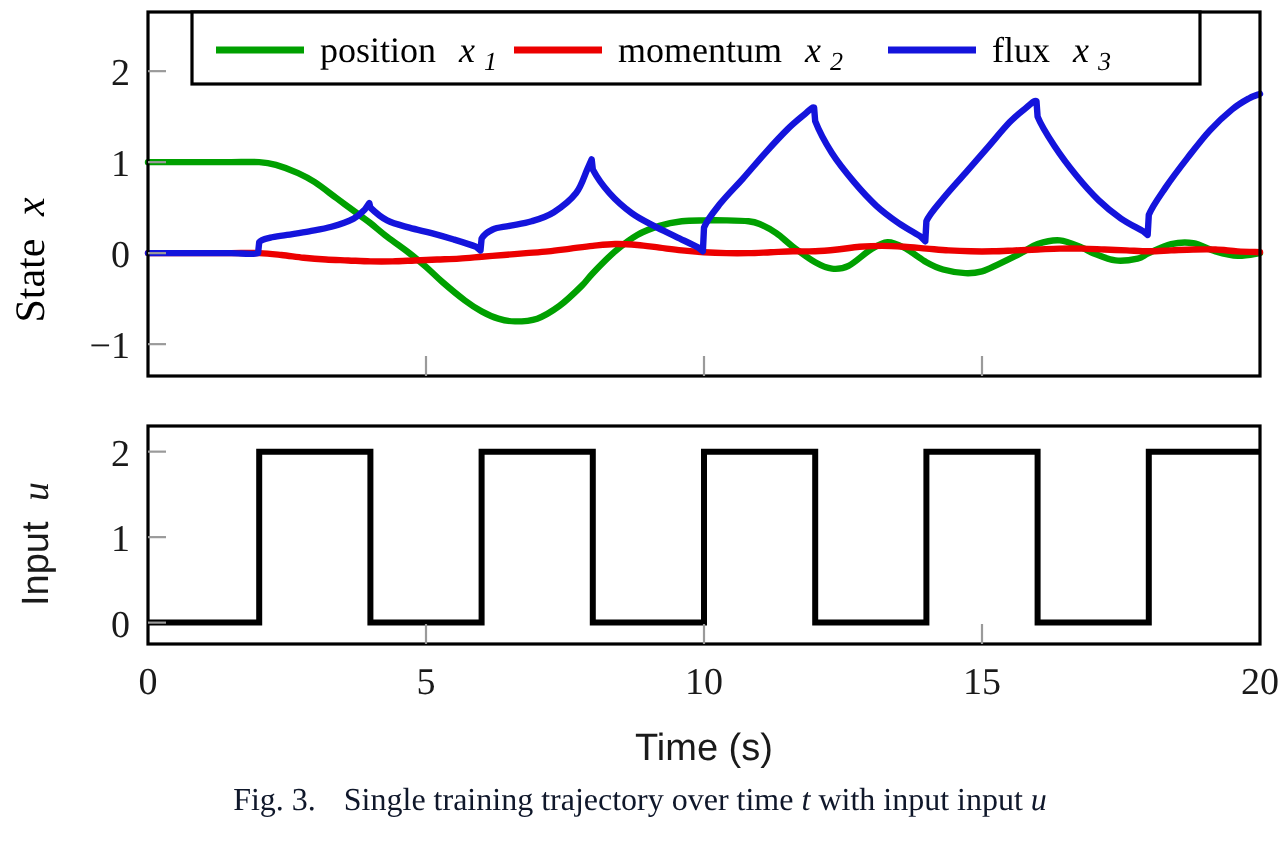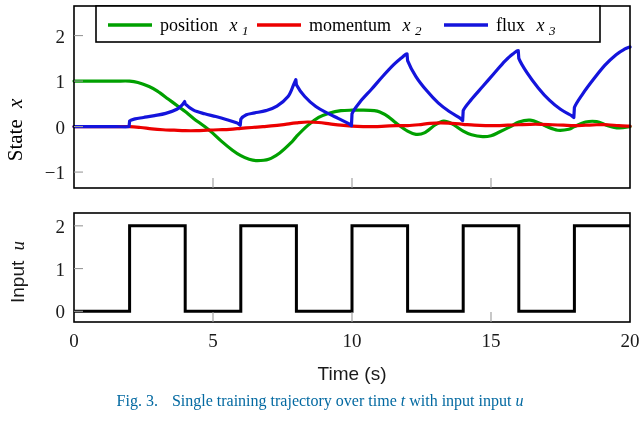--- a/index.html
+++ b/index.html
@@ -79,21 +79,21 @@
     fill: #000000;
   }
   .caption {
     position: absolute;
     left: 0;
     top: 392px;
     width: 640px;
     text-align: center;
     font-family: "Liberation Serif", serif;
     font-size: 16px;
-    color: #0369a1;
+    color: #0f172a;
     white-space: nowrap;
   }
   .caption .figlabel { margin-right: 14px; }
 </style>
 </head>
 <body>
 
 <div id="figure">
   <svg id="plot-svg" width="640" height="392" viewBox="0 0 640 392" xmlns="http://www.w3.org/2000/svg">
 

